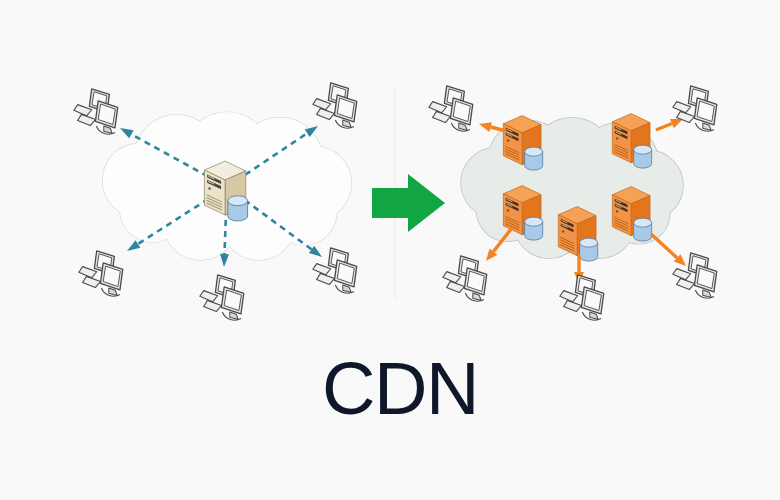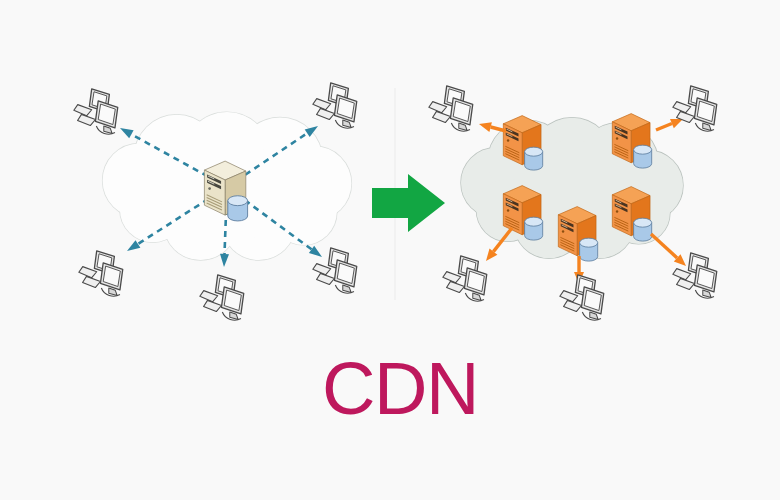--- a/index.html
+++ b/index.html
@@ -182,14 +182,14 @@
           <polygon points="686,266 673.8,261.6 680.5,254.2" fill="#F5831F"></polygon>
         </g>
         <use width="55.8" height="55.8" x="428.1" y="82.1" href="#sym-client" xlink:href="#sym-client"></use>
         <use width="55.8" height="55.8" x="672.1" y="82.1" href="#sym-client" xlink:href="#sym-client"></use>
         <use width="55.8" height="55.8" x="442.1" y="252.1" href="#sym-client" xlink:href="#sym-client"></use>
         <use width="55.8" height="55.8" x="559.1" y="271.1" href="#sym-client" xlink:href="#sym-client"></use>
         <use width="55.8" height="55.8" x="672.1" y="249.1" href="#sym-client" xlink:href="#sym-client"></use>
       </g>
   </svg>
 
-  <div class="title" id="title" style="color: #be185d; padding-left: 20px;">CDN</div>
+  <div class="title" id="title" style="color: #0f172a; padding-left: 20px;">CDN</div>
 </div>
 
 </body></html>

